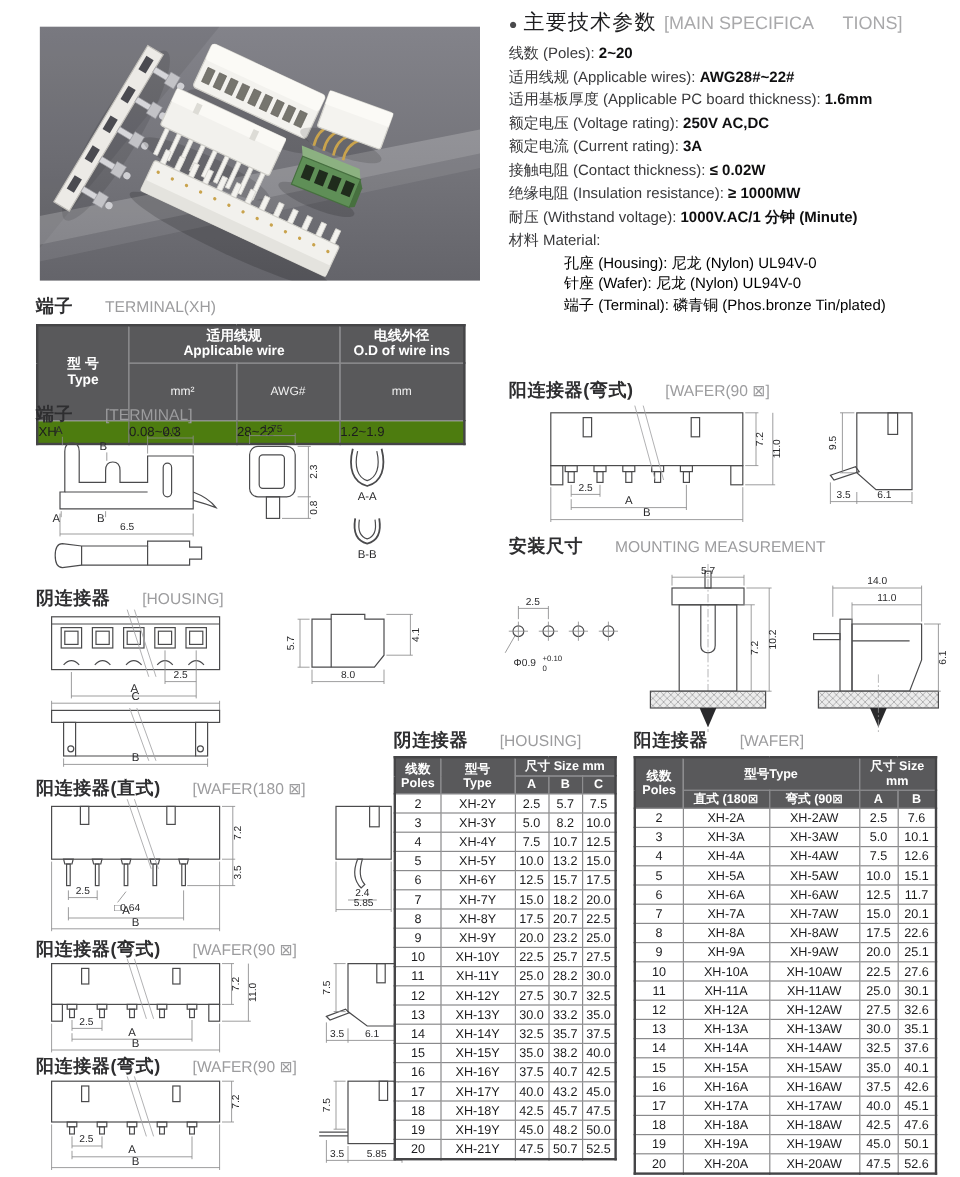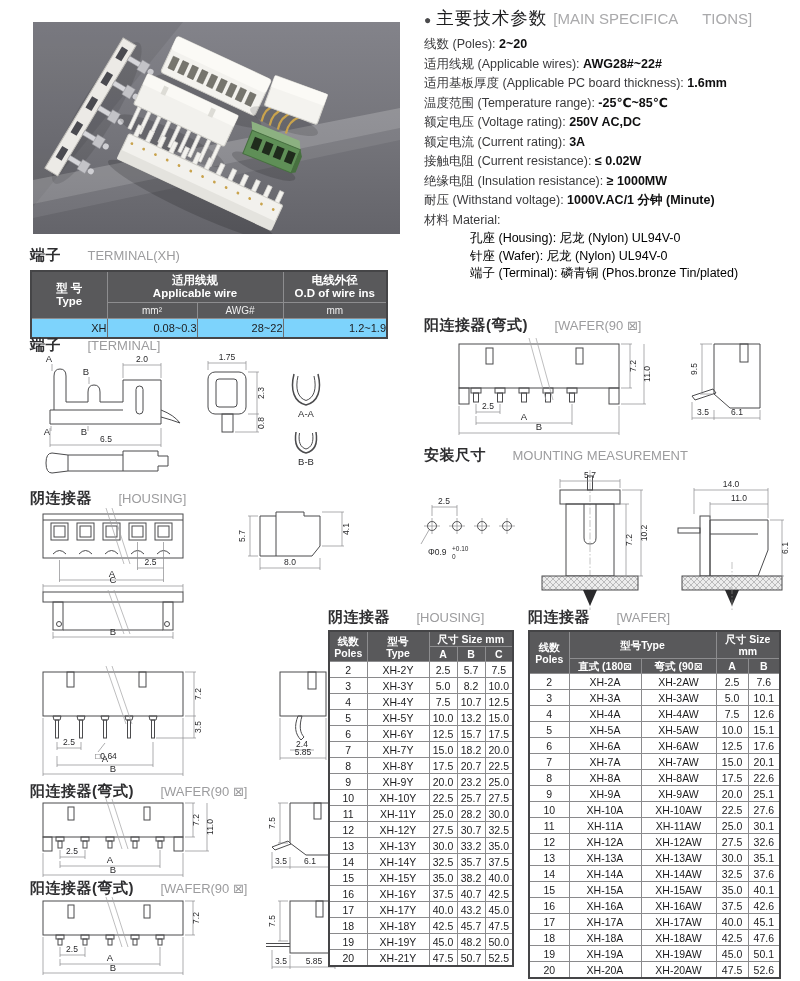--- a/index.html
+++ b/index.html
@@ -17,23 +17,23 @@
   .spec-title-zh{font-size:17.5px;font-weight:normal;color:#1e1e20;letter-spacing:1px}
   .spec-title-en{font-size:15px;color:#a9a9ab;margin-left:6px;white-space:pre}
   .spec-line{font-size:12.5px;color:#3a3a3c;line-height:19.5px;white-space:nowrap}
   .spec-line b{color:#0f0f10}
   .mat-line{font-size:12.5px;color:#000000;line-height:17.5px;padding-left:46px;white-space:nowrap}
   
   .ttab{position:absolute;left:30px;top:270px;width:356px;border-collapse:collapse;
         border:2px solid #454547;table-layout:fixed}
   .ttab th{background:#59595b;color:#fff;border:1px solid #8d8d8f;font-size:11.5px;
            font-weight:bold;line-height:13px;padding:2px 0;text-align:center}
-  .ttab th.sub{font-size:10px;font-weight:normal;color:#f0f0f0;padding:1px 0}
-  .ttab td{background:#7dd3fc;border:1px solid #6f6f71;font-size:11px;color:#1c1c1e;
-           text-align:right;padding:3px 0}
+  .ttab th.sub{font-size:10px;font-weight:normal;color:#f0f0f0;padding:17px 0}
+  .ttab td{background:#4d7c0f;border:1px solid #6f6f71;font-size:11px;color:#1c1c1e;
+           text-align:left;padding:3px 0}
   
   .dtab{position:absolute;border-collapse:collapse;border:2px solid #454547;table-layout:fixed}
   .dtab th{background:#59595b;color:#fff;border:1px solid #8d8d8f;font-size:10.5px;
            font-weight:bold;line-height:12px;padding:1px 0;text-align:center}
   .dtab td{background:#fff;border:1px solid #8a8a8c;font-size:10.5px;color:#1c1c1e;
            text-align:center;padding:1.5px 0}
   #housing-table{left:328px;top:630px;width:184px}
   #wafer-table{left:528px;top:630px;width:251px}
   
   svg text{font-family:"Liberation Sans","DejaVu Sans",sans-serif}
@@ -205,24 +205,23 @@
   <div class="specs">
     <div class="spec-title">
       <span class="bullet">●</span>
       <span class="spec-title-zh">主要技术参数</span>
       <span class="spec-title-en">[MAIN SPECIFICA      TIONS]</span>
     </div>
     <div id="spec-lines">
         <div class="spec-line"><span>线数 (Poles): </span><b>2~20</b></div>
         <div class="spec-line"><span>适用线规 (Applicable wires): </span><b>AWG28#~22#</b></div>
         <div class="spec-line"><span>适用基板厚度 (Applicable PC board thickness): </span><b>1.6mm</b></div>
-        <div class="spec-line"><span>温度范围 (Temperature range): </span><b>-25℃~85℃</b></div>
         <div class="spec-line"><span>额定电压 (Voltage rating): </span><b>250V AC,DC</b></div>
         <div class="spec-line"><span>额定电流 (Current rating): </span><b>3A</b></div>
-        <div class="spec-line"><span>接触电阻 (Current resistance): </span><b>≤ 0.02W</b></div>
+        <div class="spec-line"><span>接触电阻 (Contact thickness): </span><b>≤ 0.02W</b></div>
         <div class="spec-line"><span>绝缘电阻 (Insulation resistance): </span><b>≥ 1000MW</b></div>
         <div class="spec-line"><span>耐压 (Withstand voltage): </span><b>1000V.AC/1 分钟 (Minute)</b></div>
         <div class="spec-line"><span>材料 Material: </span><b></b></div>
       </div>
     <div id="material-lines">
         <div class="mat-line">孔座 (Housing): 尼龙 (Nylon) UL94V-0</div>
         <div class="mat-line">针座 (Wafer): 尼龙 (Nylon) UL94V-0</div>
         <div class="mat-line">端子 (Terminal): 磷青铜 (Phos.bronze Tin/plated)</div>
       </div>
   </div>
@@ -376,20 +375,24 @@
     <circle class="ln" cx="31" cy="118" r="2.5"></circle>
       <circle class="ln" cx="139" cy="118" r="2.5"></circle>
     <line class="ln" x1="35" y1="124" x2="135" y2="124"></line>
     <path class="brk" d="M80,84 L96,128 M86,84 L102,128"></path>
     <line class="dm" x1="25" y1="126" x2="25" y2="133"></line>
       <line class="dm" x1="145" y1="126" x2="145" y2="133"></line>
     <line class="dm" x1="25" y1="131" x2="145" y2="131"></line>
     <text class="lt" x="85" y="128.5">B</text>
   </svg>
 
+  <div class="sec" style="left:30px;top:648px">
+    <span class="zh">阳连接器(直式)</span>
+    <span class="en">[WAFER(180 ⊠]</span>
+  </div>
   <svg class="abs" style="left:28px;top:664px" width="332" height="114" viewBox="0 0 332 114">
     <rect class="ln" x="15" y="8" width="140" height="44"></rect>
     <rect class="ln" x="39" y="8" width="7" height="15"></rect>
       <rect class="ln" x="111" y="8" width="7" height="15"></rect>
     <g class="ln">
       <path d="M25,52 h8 l-1,4 h-6 z"></path>
         <rect x="27.5" y="56" width="3" height="18"></rect>
       <path d="M49,52 h8 l-1,4 h-6 z"></path>
         <rect x="51.5" y="56" width="3" height="18"></rect>
       <path d="M73,52 h8 l-1,4 h-6 z"></path>
@@ -889,21 +892,21 @@
           <td>XH-5A</td>
           <td>XH-5AW</td>
           <td>10.0</td>
           <td>15.1</td>
         </tr>
         <tr>
           <td>6</td>
           <td>XH-6A</td>
           <td>XH-6AW</td>
           <td>12.5</td>
-          <td>17.6</td>
+          <td>11.7</td>
         </tr>
         <tr>
           <td>7</td>
           <td>XH-7A</td>
           <td>XH-7AW</td>
           <td>15.0</td>
           <td>20.1</td>
         </tr>
         <tr>
           <td>8</td>

